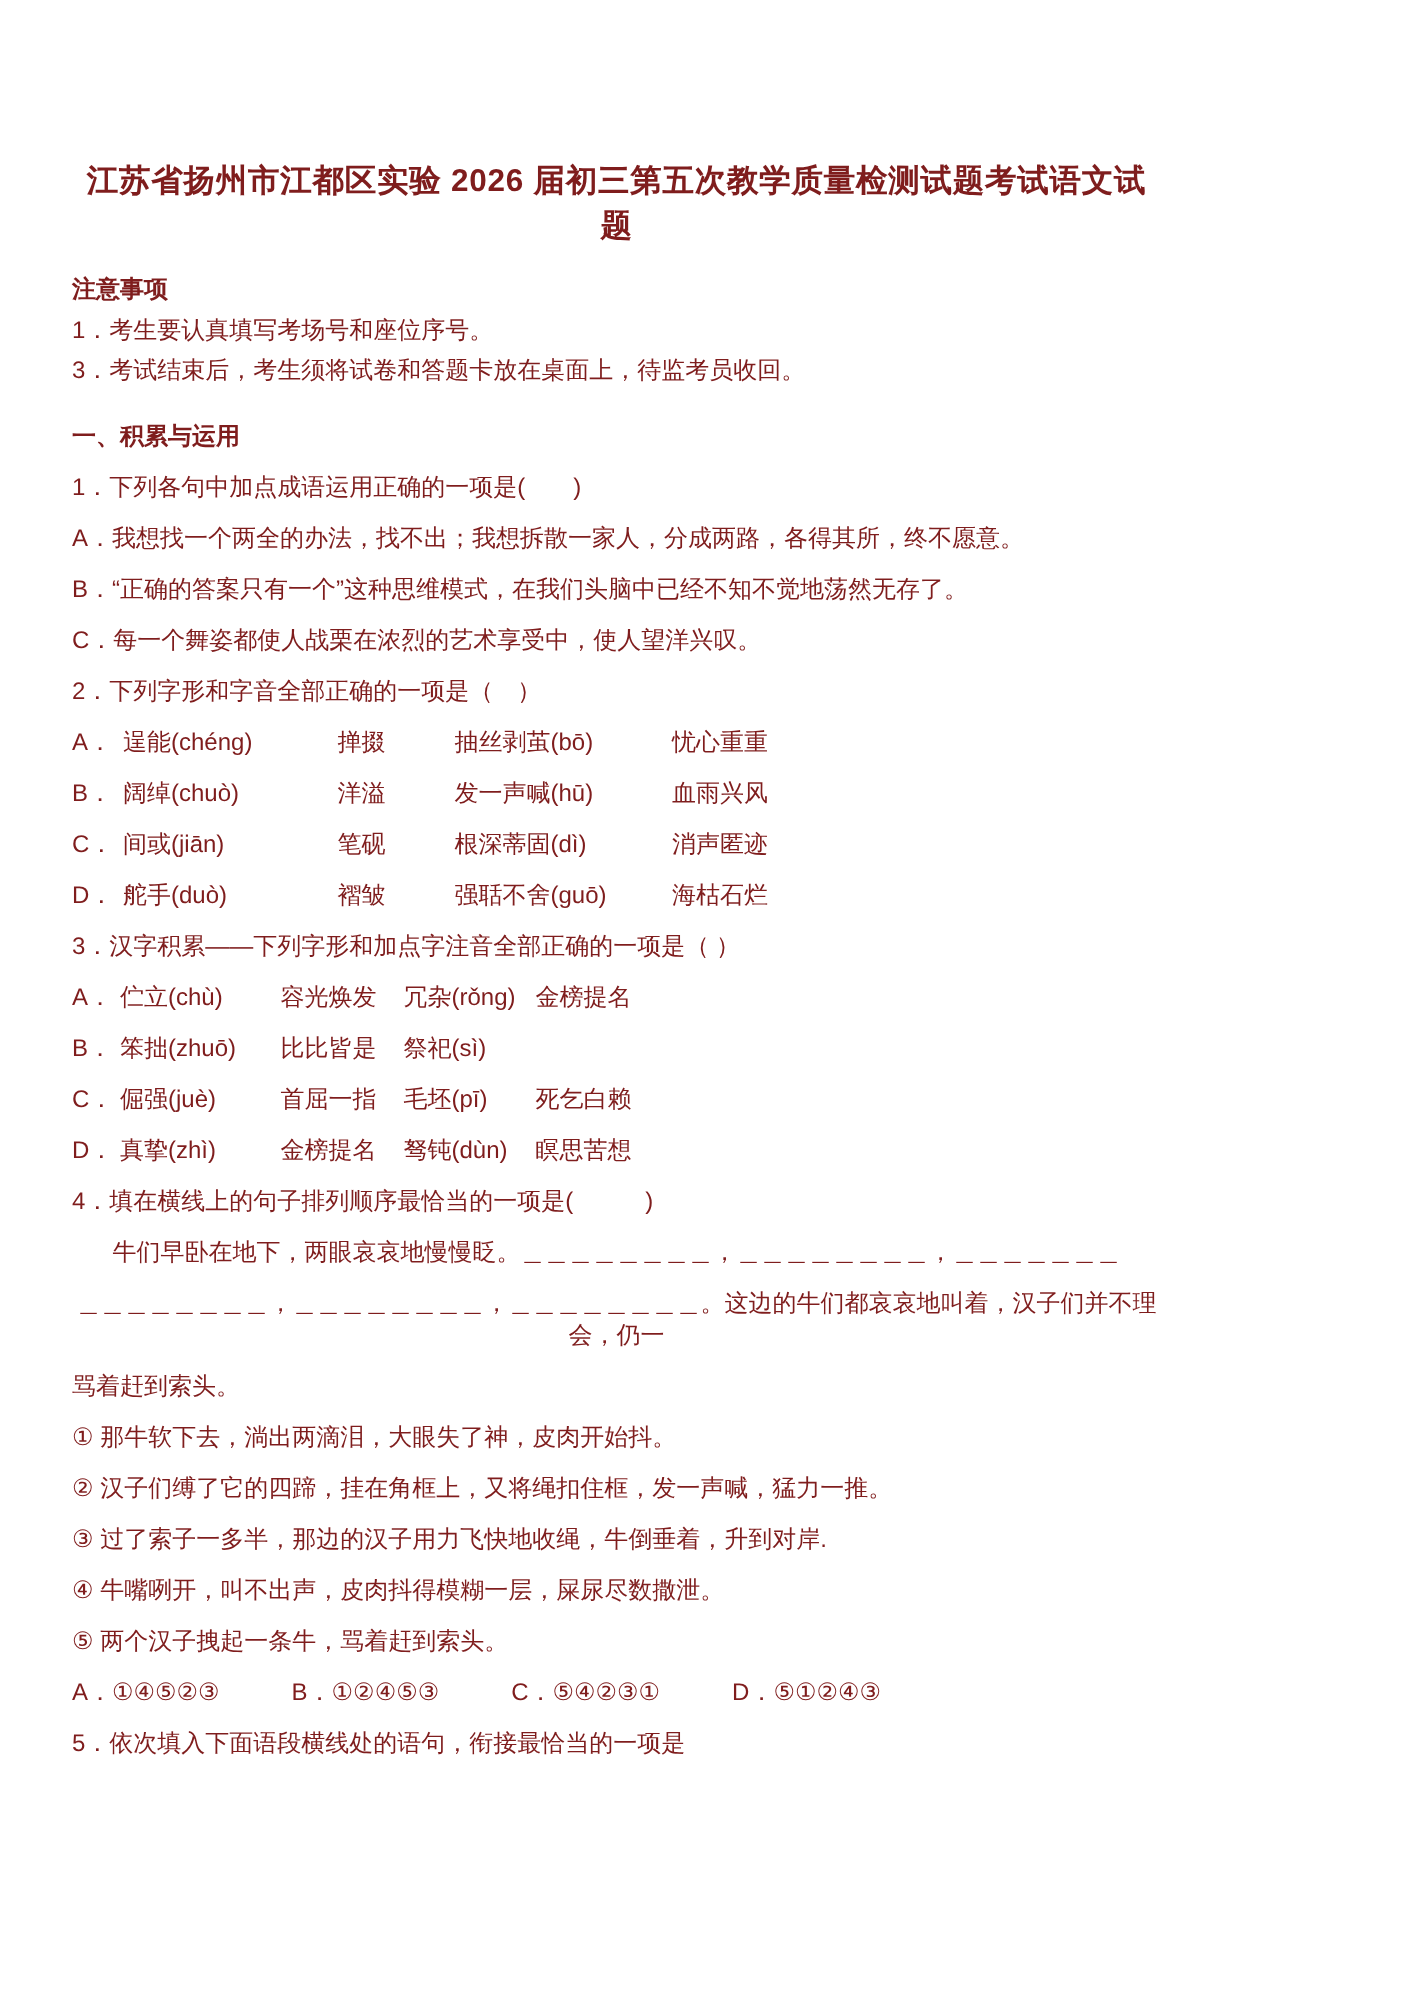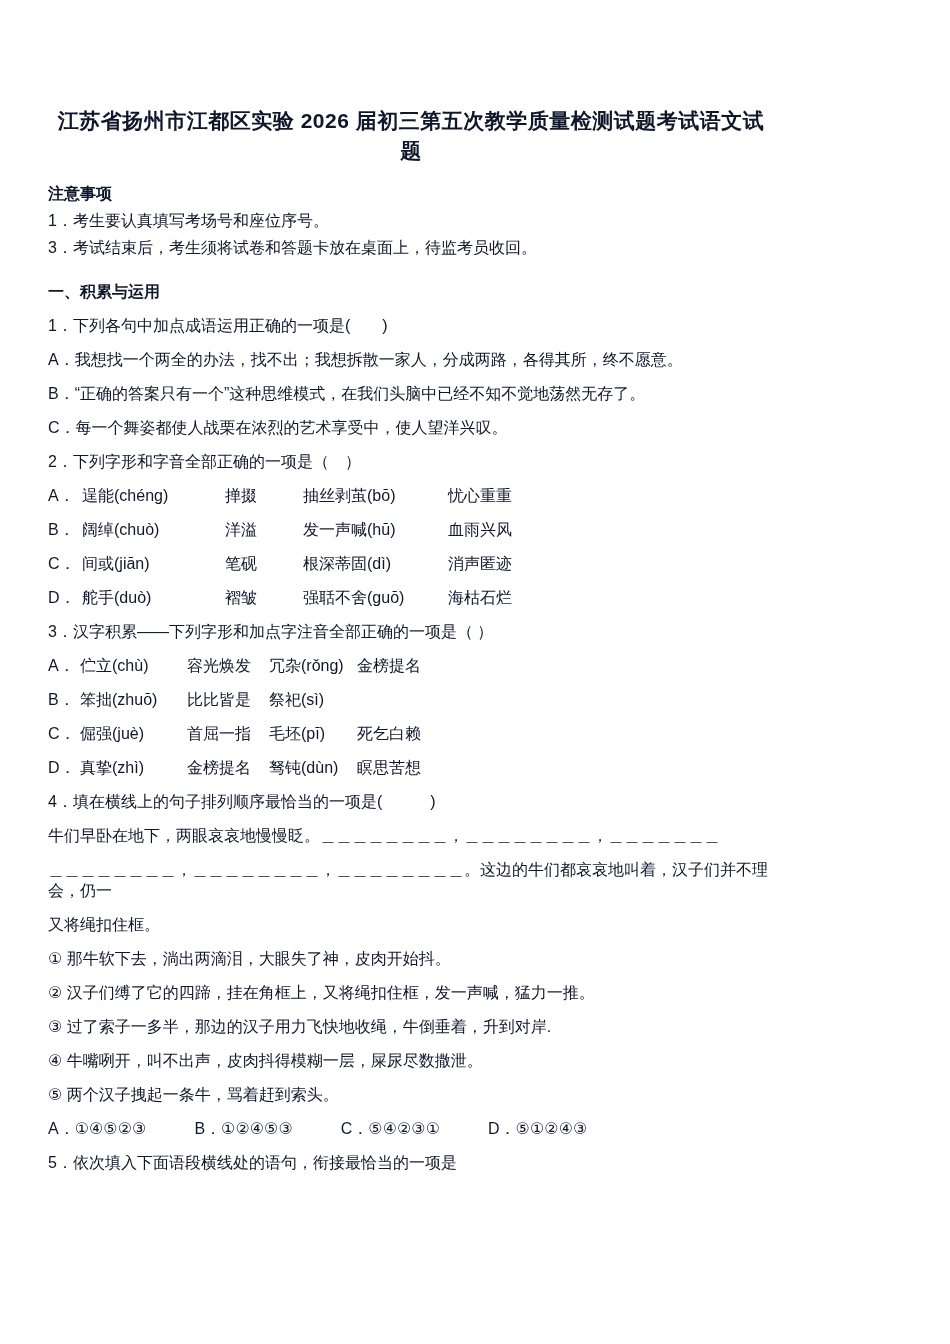--- a/index.html
+++ b/index.html
@@ -7,21 +7,21 @@
     padding: 0;
     background: #ffffff;
   }
   .page {
     position: relative;
     width: 822px;
     height: 1344px;
     box-sizing: border-box;
     padding: 106px 48px 0 48px;
     background: #ffffff;
-    color: #0f172a;
+    color: #7f1d1d;
     font-family: "Liberation Sans", "DejaVu Sans", sans-serif;
     font-size: 16px;
     overflow: hidden;
   }
   .title {
     margin: 0;
     font-size: 21px;
     font-weight: 700;
     line-height: 30px;
     text-align: center;
@@ -46,21 +46,21 @@
     line-height: 21px;
     white-space: normal;
   }
   .optrow {
     display: grid;
     margin: 13px 0 0 0;
     line-height: 21px;
   }
   .q2row { grid-template-columns: 34px 143px 78px 145px 1fr; }
   .q3row { grid-template-columns: 32px 107px 82px 88px 1fr; }
-  .blankline { letter-spacing: 0; }
+  .blankline { letter-spacing: 0; text-align: center; }
 </style>
 </head>
 <body>
 
 <div class="page">
 
   <h1 class="title">江苏省扬州市江都区实验 2026 届初三第五次教学质量检测试题考试语文试题</h1>
 
   <div>
     <p class="notice-h">注意事项</p>
@@ -130,21 +130,21 @@
     <span>D．</span>
     <span>真挚(zhì)</span>
     <span>金榜提名</span>
     <span>驽钝(dùn)</span>
     <span>瞑思苦想</span>
   </div>
 
   <p class="line">4．填在横线上的句子排列顺序最恰当的一项是(　　　)</p>
   <p class="line blankline">牛们早卧在地下，两眼哀哀地慢慢眨。＿＿＿＿＿＿＿＿，＿＿＿＿＿＿＿＿，＿＿＿＿＿＿＿</p>
   <p class="line blankline">＿＿＿＿＿＿＿＿，＿＿＿＿＿＿＿＿，＿＿＿＿＿＿＿＿。这边的牛们都哀哀地叫着，汉子们并不理会，仍一</p>
-  <p class="line">又将绳扣住框。</p>
+  <p class="line">骂着赶到索头。</p>
   <p class="line">① 那牛软下去，淌出两滴泪，大眼失了神，皮肉开始抖。</p>
   <p class="line">② 汉子们缚了它的四蹄，挂在角框上，又将绳扣住框，发一声喊，猛力一推。</p>
   <p class="line">③ 过了索子一多半，那边的汉子用力飞快地收绳，牛倒垂着，升到对岸.</p>
   <p class="line">④ 牛嘴咧开，叫不出声，皮肉抖得模糊一层，屎尿尽数撒泄。</p>
   <p class="line">⑤ 两个汉子拽起一条牛，骂着赶到索头。</p>
   <p class="line">A．①④⑤②③　　　B．①②④⑤③　　　C．⑤④②③①　　　D．⑤①②④③</p>
 
   <p class="line">5．依次填入下面语段横线处的语句，衔接最恰当的一项是</p>
 
 </div>

